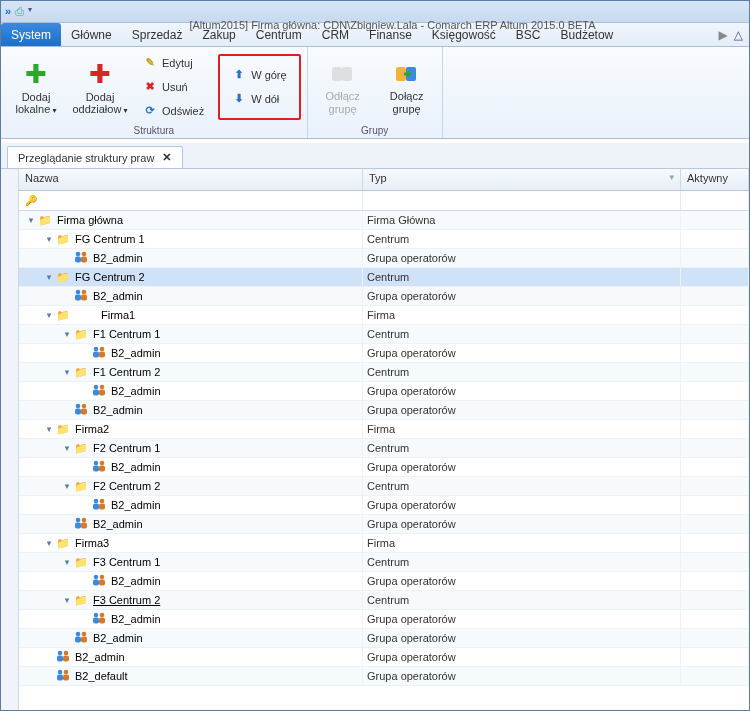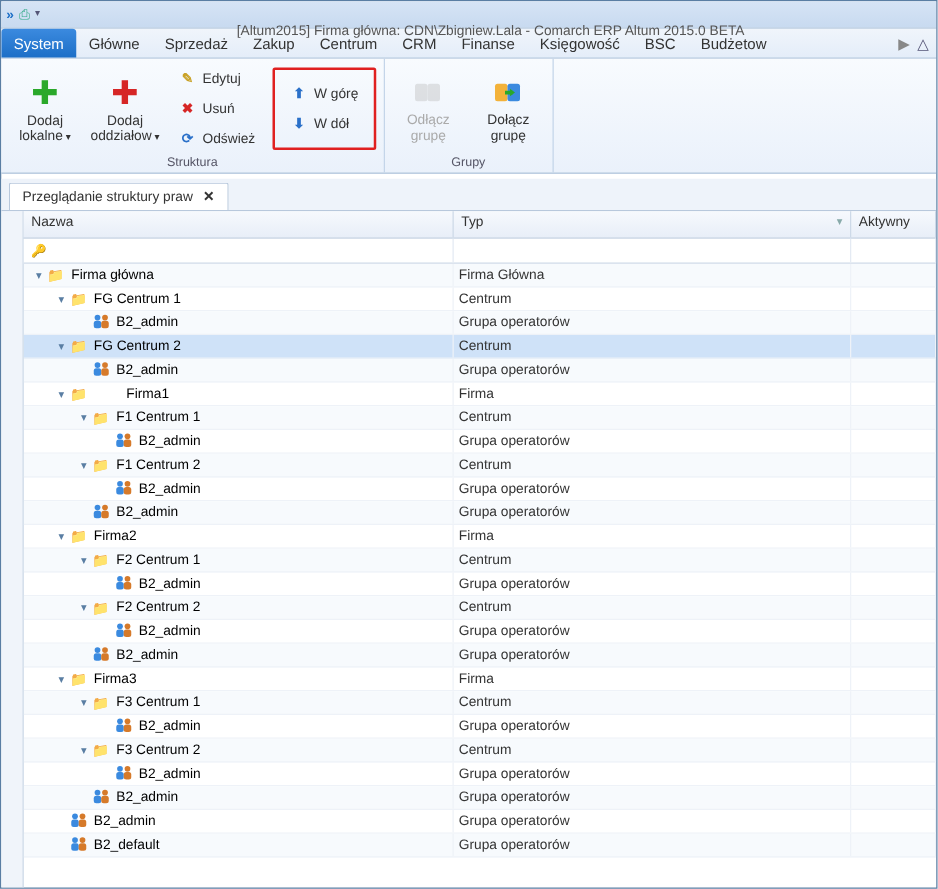--- a/index.html
+++ b/index.html
@@ -422,21 +422,21 @@
             <span style="padding-left:4px;">B2_admin</span>
           </div>
           <div class="cell typ">Grupa operatorów</div>
           <div class="cell akt"></div>
         </div>
         <div class="row">
           <div class="cell name">
             <span class="indent" style="width:42px"></span>
             <span class="toggle">▾</span>
             <span class="ficon folder">📁</span>
-            <span style="padding-left:4px;">F3 Centrum 2</span>
+            <span style="padding-left:4px;text-decoration:underline;">F3 Centrum 2</span>
           </div>
           <div class="cell typ">Centrum</div>
           <div class="cell akt"></div>
         </div>
         <div class="row">
           <div class="cell name">
             <span class="indent" style="width:60px"></span>
             <span class="toggle"></span>
             <span class="ficon"><svg width="16" height="14" viewBox="0 0 16 14">
                 <circle cx="5" cy="4" r="2.3" fill="#3b8adf"></circle>

